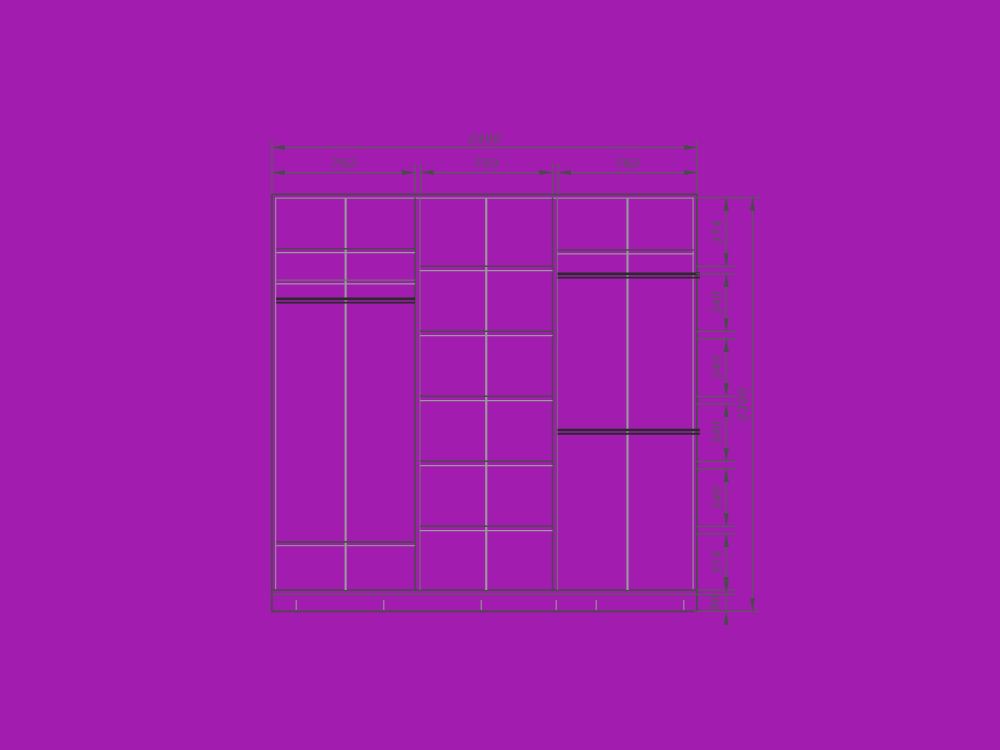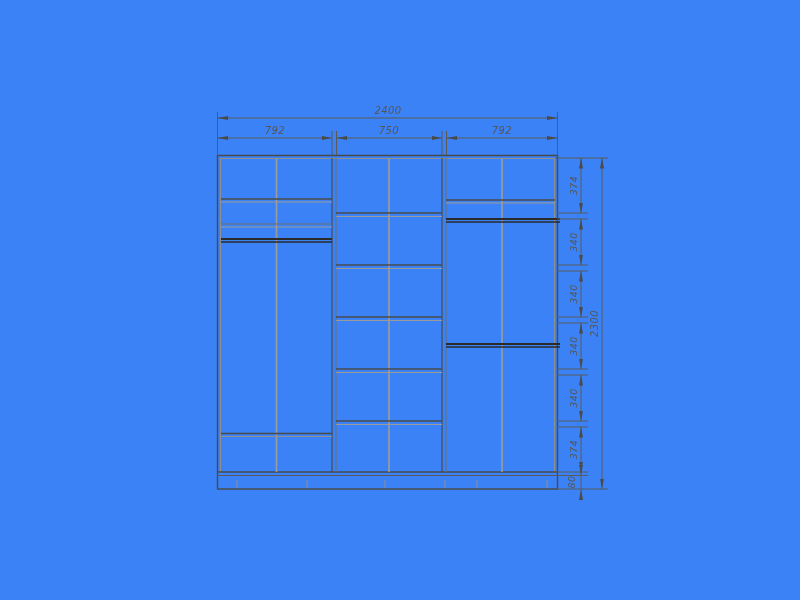--- a/index.html
+++ b/index.html
@@ -1,16 +1,16 @@
 <!DOCTYPE html>
 <html><head>
 <meta charset="utf-8">
 <style>
   html,body{margin:0;padding:0;background:#fff;}
-  .stage{position:relative;width:800px;height:600px;background:#3b82f6;overflow:hidden;
+  .stage{position:relative;width:800px;height:600px;background:#a21caf;overflow:hidden;
          font-family:"DejaVu Sans", sans-serif;}
   svg{display:block;}
   .dimtext{font-family:"DejaVu Sans", sans-serif;font-style:italic;font-size:10px;
            fill:#565656;letter-spacing:0.4px;}
   .dimtext-sm{font-size:9.5px;}
 </style>
 </head>
 <body>
 
 <div class="stage">

